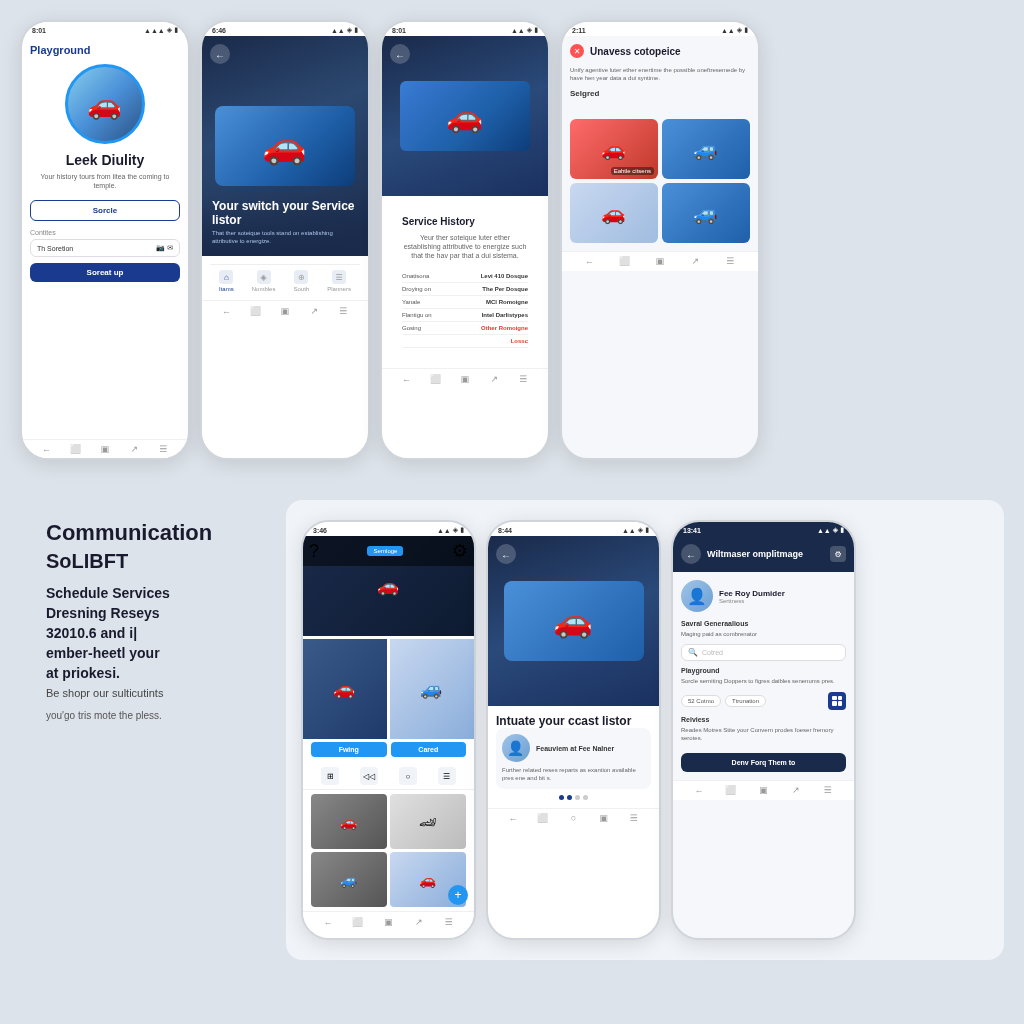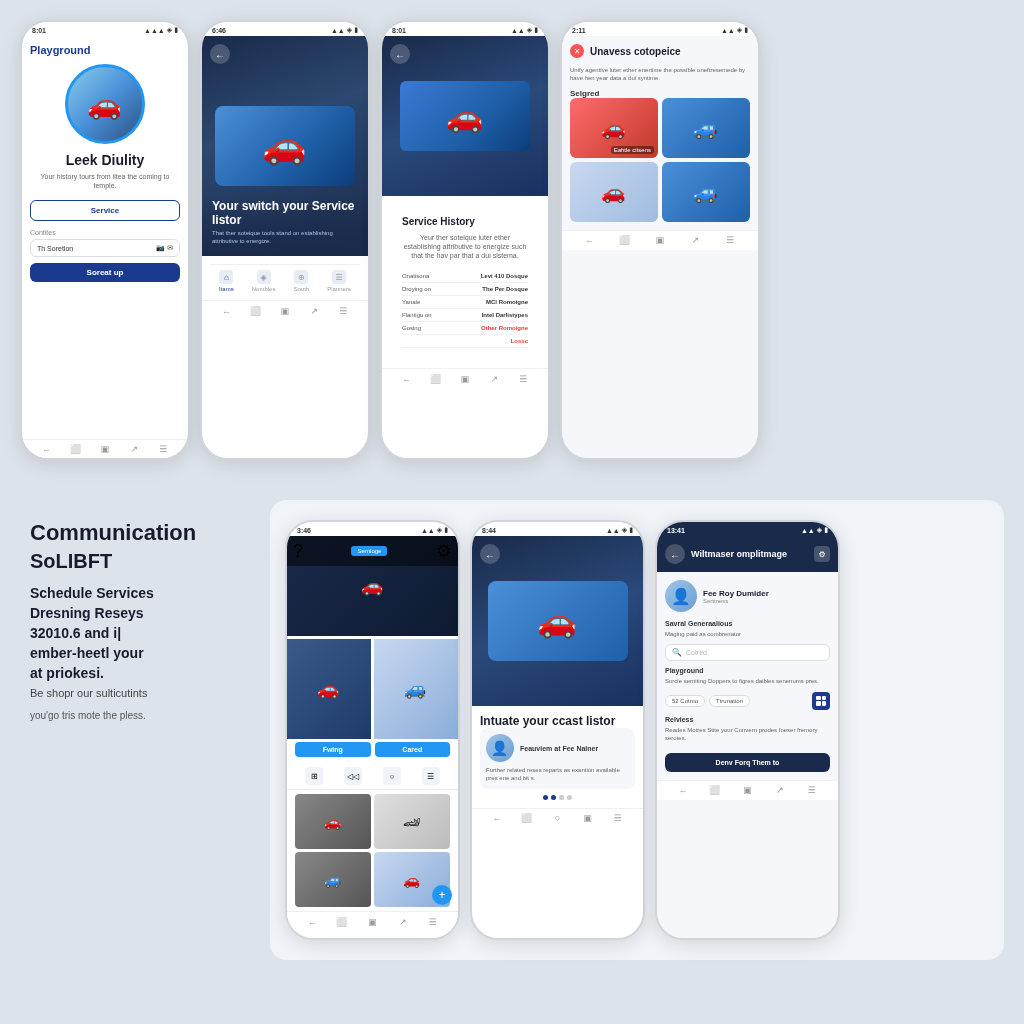--- a/index.html
+++ b/index.html
@@ -26,21 +26,21 @@
       gap: 10px;
       padding: 20px 20px 10px 20px;
       height: 490px;
       align-items: flex-start;
     }
 
     
     .bottom-row {
       display: flex;
       gap: 10px;
-      padding: 10px 20px 20px 20px;
+      padding: 10px 20px 20px 36px;
       height: 534px;
       align-items: flex-start;
     }
 
     
     .phone {
       background: #fff;
       border-radius: 28px;
       border: 2px solid #d0d5db;
       box-shadow: 0 4px 20px rgba(0,0,0,0.12);
@@ -392,21 +392,21 @@
       font-size: 6px;
       color: #666;
       padding: 0 8px 6px;
       line-height: 1.4;
     }
 
     .listing-label {
       font-size: 8px;
       font-weight: 700;
       color: #333;
-      padding: 0 8px 0;
+      padding: 0 8px 21px;
     }
 
     .car-grid {
       display: grid;
       grid-template-columns: 1fr 1fr;
       gap: 4px;
       padding: 0 8px 8px;
     }
 
     .car-grid-item {
@@ -897,21 +897,21 @@
           <span>▮</span>
         </div>
       </div>
       <div class="phone1-body">
         <span class="app-logo-text">Playground</span>
         <div class="car-avatar">
           <span class="car-silhouette">🚗</span>
         </div>
         <div class="profile-title">Leek Diulity</div>
         <div class="profile-subtitle">Your history tours from litea the coming to temple.</div>
-        <button class="blue-btn-outline">Service</button>
+        <button class="blue-btn-outline">Sorcle</button>
         <div class="small-label">Contites</div>
         <div class="input-row">
           <span>Th Soretion</span>
           <span>📷 ✉</span>
         </div>
         <button class="blue-btn">Soreat up</button>
       </div>
       <div class="phone-bottom-bar">
         <div class="bottom-icon">←</div>
         <div class="bottom-icon">⬜</div>

